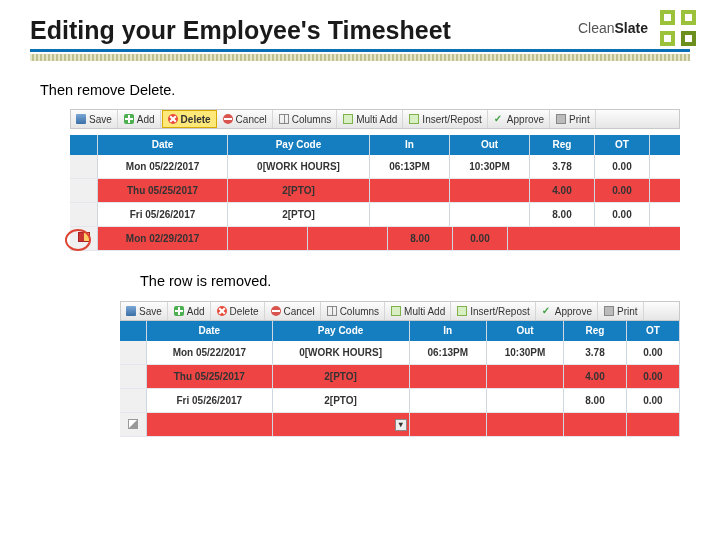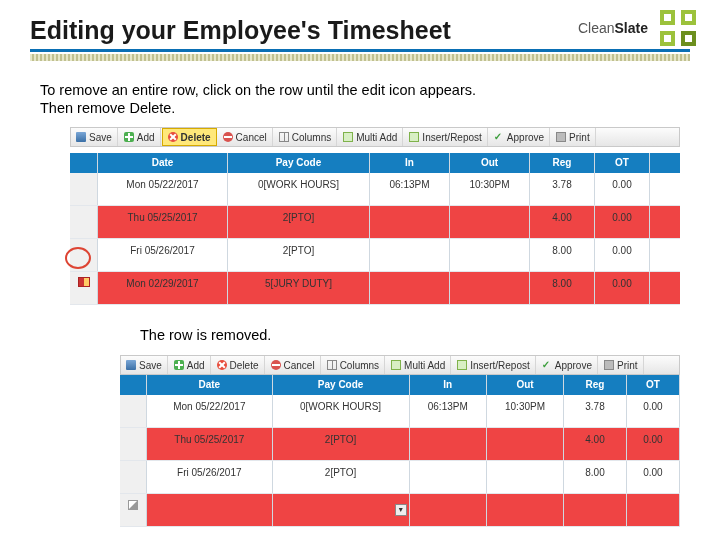--- a/index.html
+++ b/index.html
@@ -101,21 +101,21 @@
     border-right:1px solid #cfd8e0;
   }
   .c0{width:28px;}
   .c1{width:130px;}
   .c2{width:142px;}
   .c3{width:80px;}
   .c4{width:80px;}
   .c5{width:65px;}
   .c6{width:55px;}
   .grid-body{background:#fff;}
-  .grid-row{display:flex;height:33px;line-height:24px;border-bottom:1px solid #e3e7ec;text-align:center;}
+  .grid-row{display:flex;height:24px;line-height:24px;border-bottom:1px solid #e3e7ec;text-align:center;font-weight:bold;}
   .grid-row.alt{background:#ef4444;}
   .grid-row .c0{background:#f0f0f0;}
   .overlay-circle{
     position:absolute;
     left:-5px;
     width:26px;height:22px;
     border:2px solid #d43; border-radius:50%;
   }
   .flag{width:12px;height:10px;background:linear-gradient(90deg,#c33 0 50%,#fc6 50% 100%);border:1px solid #a22;display:inline-block;margin-top:5px;}
   .pencil{display:inline-block;width:10px;height:10px;border:1px solid #999;background:linear-gradient(135deg,#fff 49%,#999 51%);margin-top:6px;}
@@ -142,21 +142,20 @@
   </span>
   <span class="logo-mark">
     <span class="a"></span>
       <span class="b"></span>
       <span class="c"></span>
       <span class="d"></span>
   </span>
 </div>
 
 <div class="body-text">
-  <div>To remove an entire row, click on the row until the edit icon appears.</div>
   <div>Then remove Delete.</div>
 </div>
 
 <div class="toolbar">
   <div class="tb-btn">
       <span class="tb-icon disk"></span>
       <span>Save</span>
     </div>
   <div class="tb-btn">
       <span class="tb-icon plus"></span>
@@ -226,21 +225,20 @@
         <div class="c1">Fri 05/26/2017</div>
         <div class="c2">2[PTO]</div>
         <div class="c3"></div>
         <div class="c4"></div>
         <div class="c5">8.00</div>
         <div class="c6">0.00</div>
       </div>
       <div class="grid-row alt">
         <div class="c0"><span class="flag"></span></div>
         <div class="c1">Mon 02/29/2017</div>
-        <div class="c2">5[JURY DUTY]</div>
         <div class="c3"></div>
         <div class="c4"></div>
         <div class="c5">8.00</div>
         <div class="c6">0.00</div>
       </div>
     </div>
   <div class="overlay-circle" style="top:94px;"></div>
 </div>
 
 <div class="section2">

